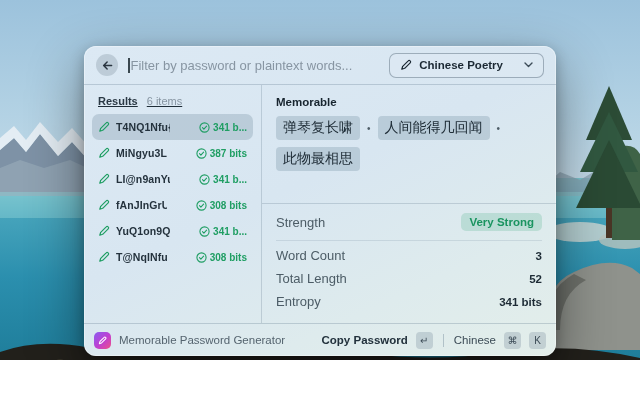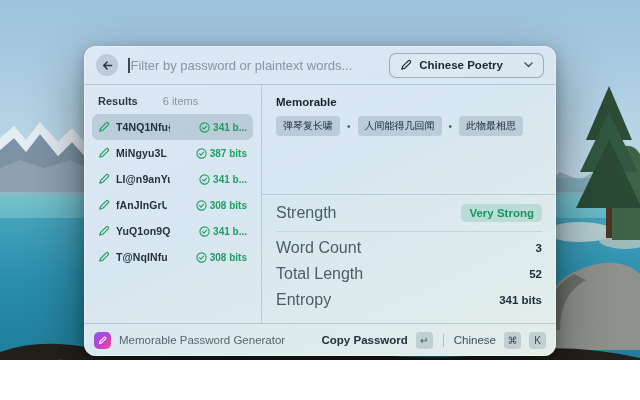--- a/index.html
+++ b/index.html
@@ -34,43 +34,43 @@
   .dropdown{flex:0 0 auto;display:flex;align-items:center;gap:7px;height:25px;padding:0 10px;
     border:1px solid rgba(80,100,118,.45);border-radius:7px;background:rgba(255,255,255,.08);
     cursor:pointer;color:#1b2833;}
   .dropdown .dd-label{font-size:11.5px;font-weight:bold;}
   .dropdown .chev{color:#3c4c58;display:flex;margin-left:14px;}
 
   
   .body{flex:1;display:flex;min-height:0;}
   .list-panel{width:178px;flex:0 0 auto;padding:6px 8px;box-sizing:border-box;
     border-right:1px solid rgba(90,115,135,.25);display:flex;flex-direction:column;}
-  .list-header{display:flex;align-items:center;gap:25px;padding:4px 6px 7px 6px;}
+  .list-header{display:flex;align-items:center;gap:9px;padding:4px 6px 7px 6px;text-decoration:underline;}
   .lh-title{font-size:11px;font-weight:bold;color:#2b3945;}
   .lh-count{font-size:11px;color:#8795a2;}
   .row{display:flex;align-items:center;gap:6px;height:26px;padding:0 6px;border-radius:7px;
     cursor:pointer;min-width:0;}
   .row.selected{background:rgba(120,145,165,.32);}
   .row .pw{flex:1;min-width:0;overflow:hidden;white-space:nowrap;font-size:10.5px;
     font-weight:bold;color:#24323d;letter-spacing:.1px;}
   .row .badge{display:flex;align-items:center;gap:3px;flex:0 0 auto;color:#1f9e63;
     font-size:10px;font-weight:bold;white-space:nowrap;padding-left:23px;}
   .pencil{display:flex;flex:0 0 auto;color:#1f9e63;}
 
   .detail-panel{flex:1;display:flex;flex-direction:column;padding:9px 14px 0 14px;min-width:0;}
   .comp-title{font-size:11.5px;font-weight:bold;color:#17242e;margin:2px 0 8px 0;}
   .pills{display:flex;align-items:center;gap:7px;flex-wrap:wrap;}
   .pill{background:rgba(130,155,172,.35);border-radius:4px;padding:3px 7px;
-    font-size:10px;color:#202e38;}
+    font-size:14px;color:#202e38;}
   .dot{color:#4e5d67;font-size:10px;}
   .spacer{flex:1;}
   .divider-h{height:1px;background:rgba(90,115,135,.25);margin:0 -14px;}
   .divider-h.faint{background:rgba(90,115,135,.16);margin:0;}
   .stat-row{display:flex;align-items:center;justify-content:space-between;}
-  .stat-label{font-size:16px;color:#4c5c66;}
+  .stat-label{font-size:13px;color:#4c5c66;}
   .stat-value{font-size:11.5px;font-weight:bold;color:#1d2b35;}
   .strength-row{padding:9px 0;}
   .strength-badge{background:rgba(35,160,105,.18);color:#1a9460;font-size:11.5px;
     font-weight:bold;padding:3px 8px;border-radius:5px;}
   .stats-list{padding:7px 0 14px 0;display:flex;flex-direction:column;gap:8px;}
 
   
   .footer{height:32px;flex:0 0 auto;border-top:1px solid rgba(90,115,135,.28);
     display:flex;align-items:center;padding:0 10px;gap:8px;}
   .app-ic{width:17px;height:17px;border-radius:5px;flex:0 0 auto;

